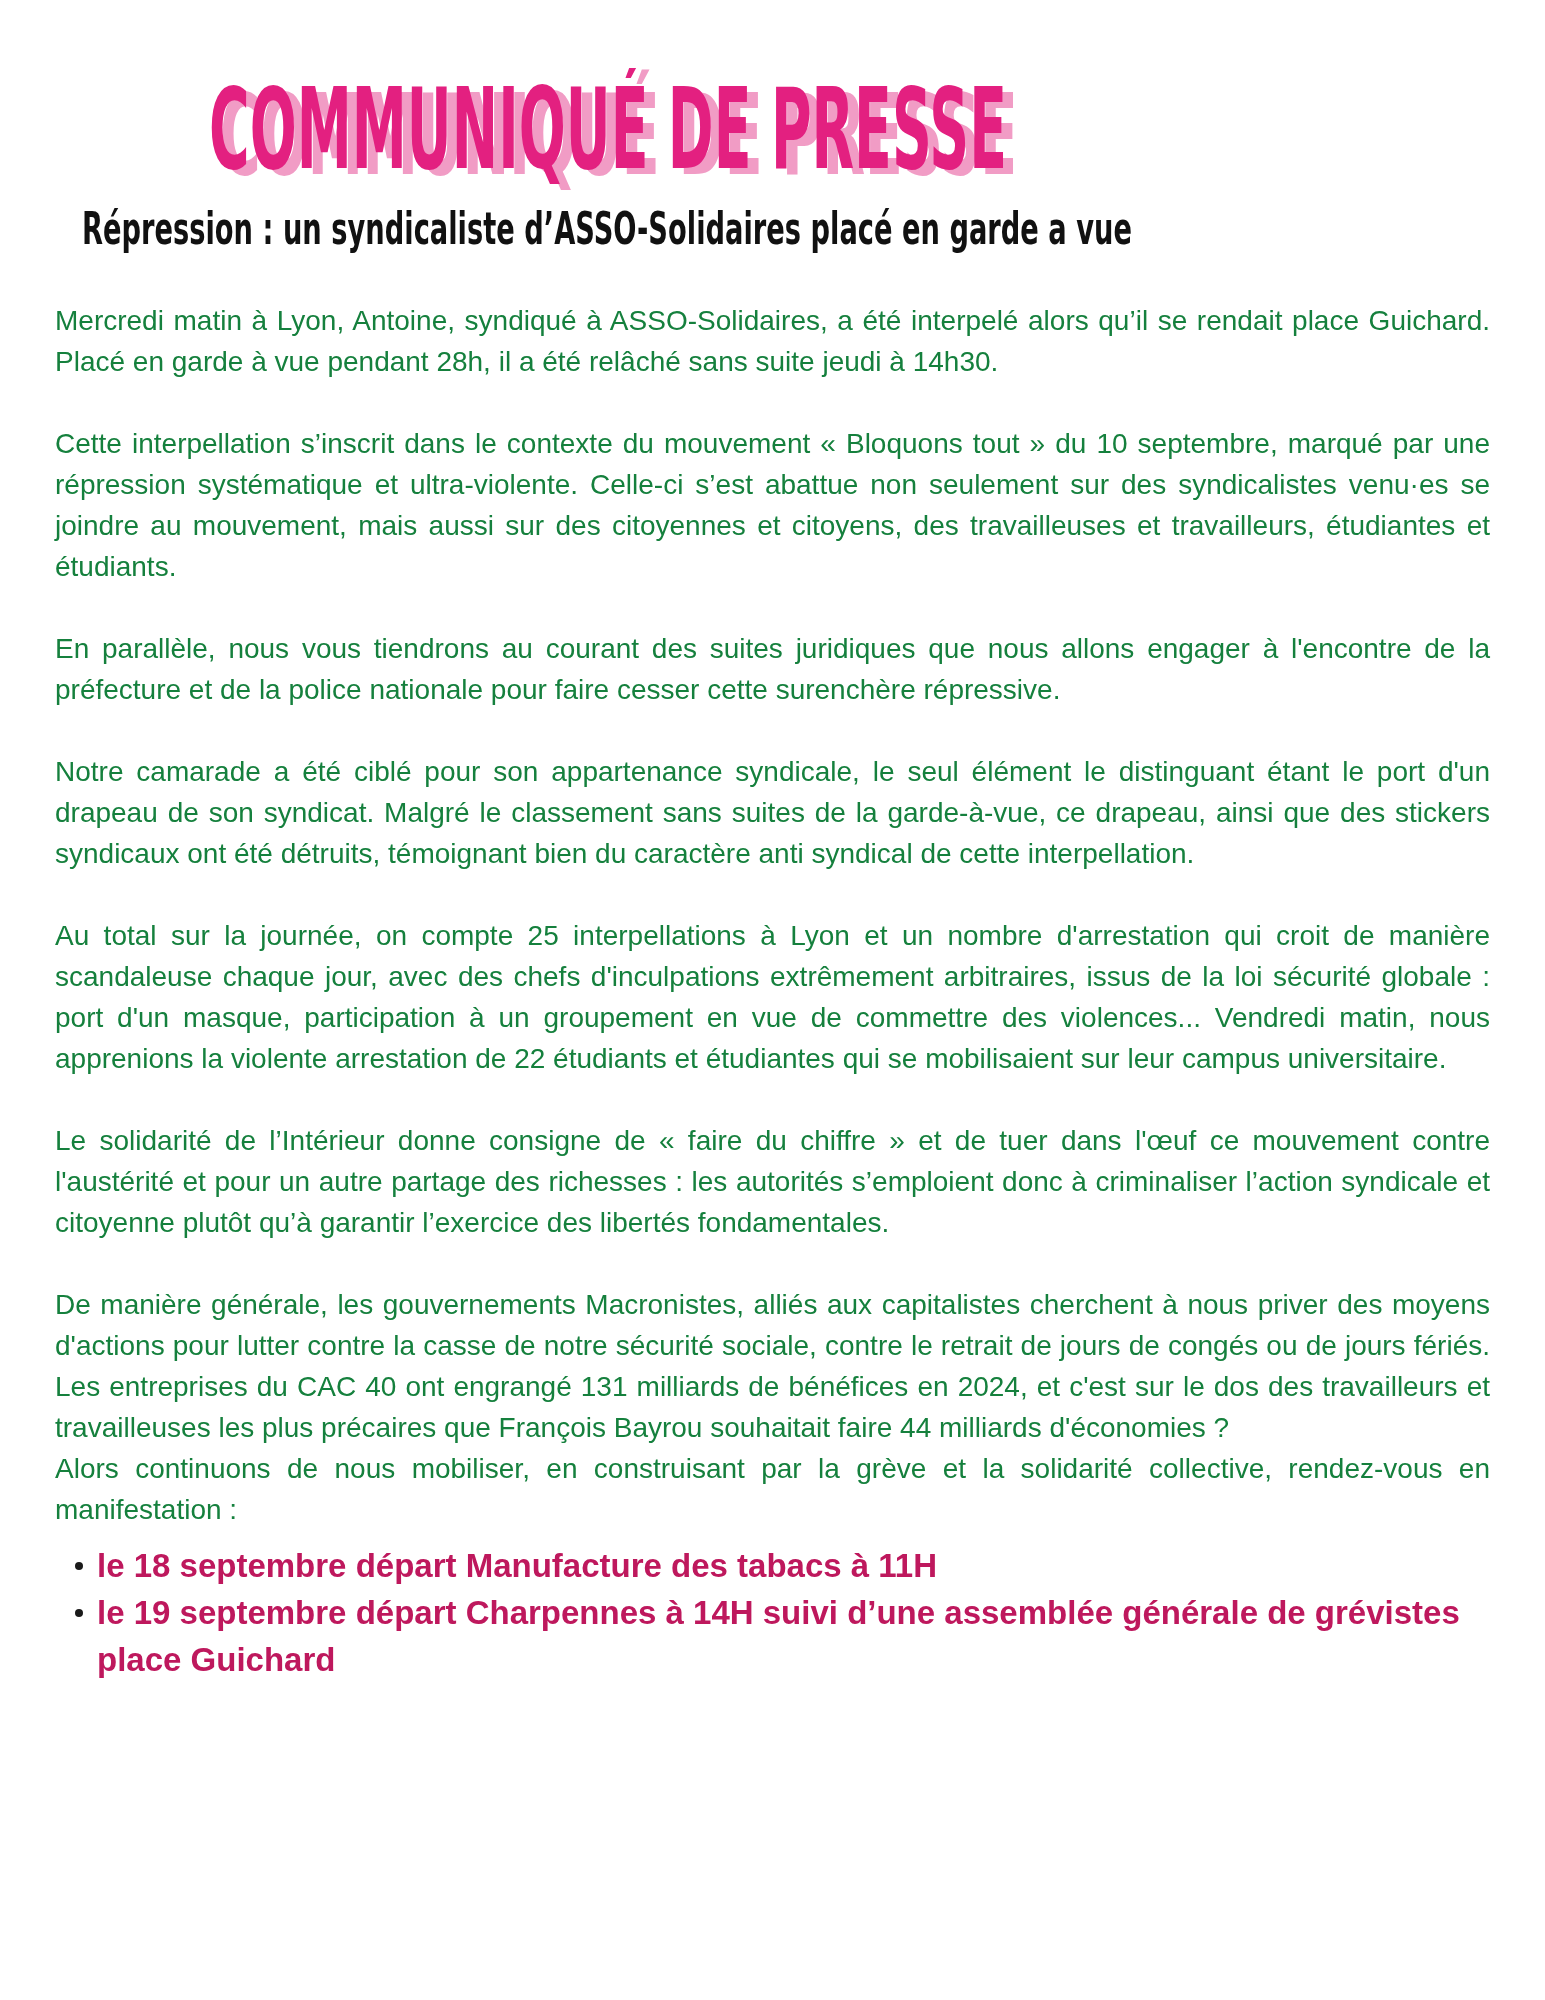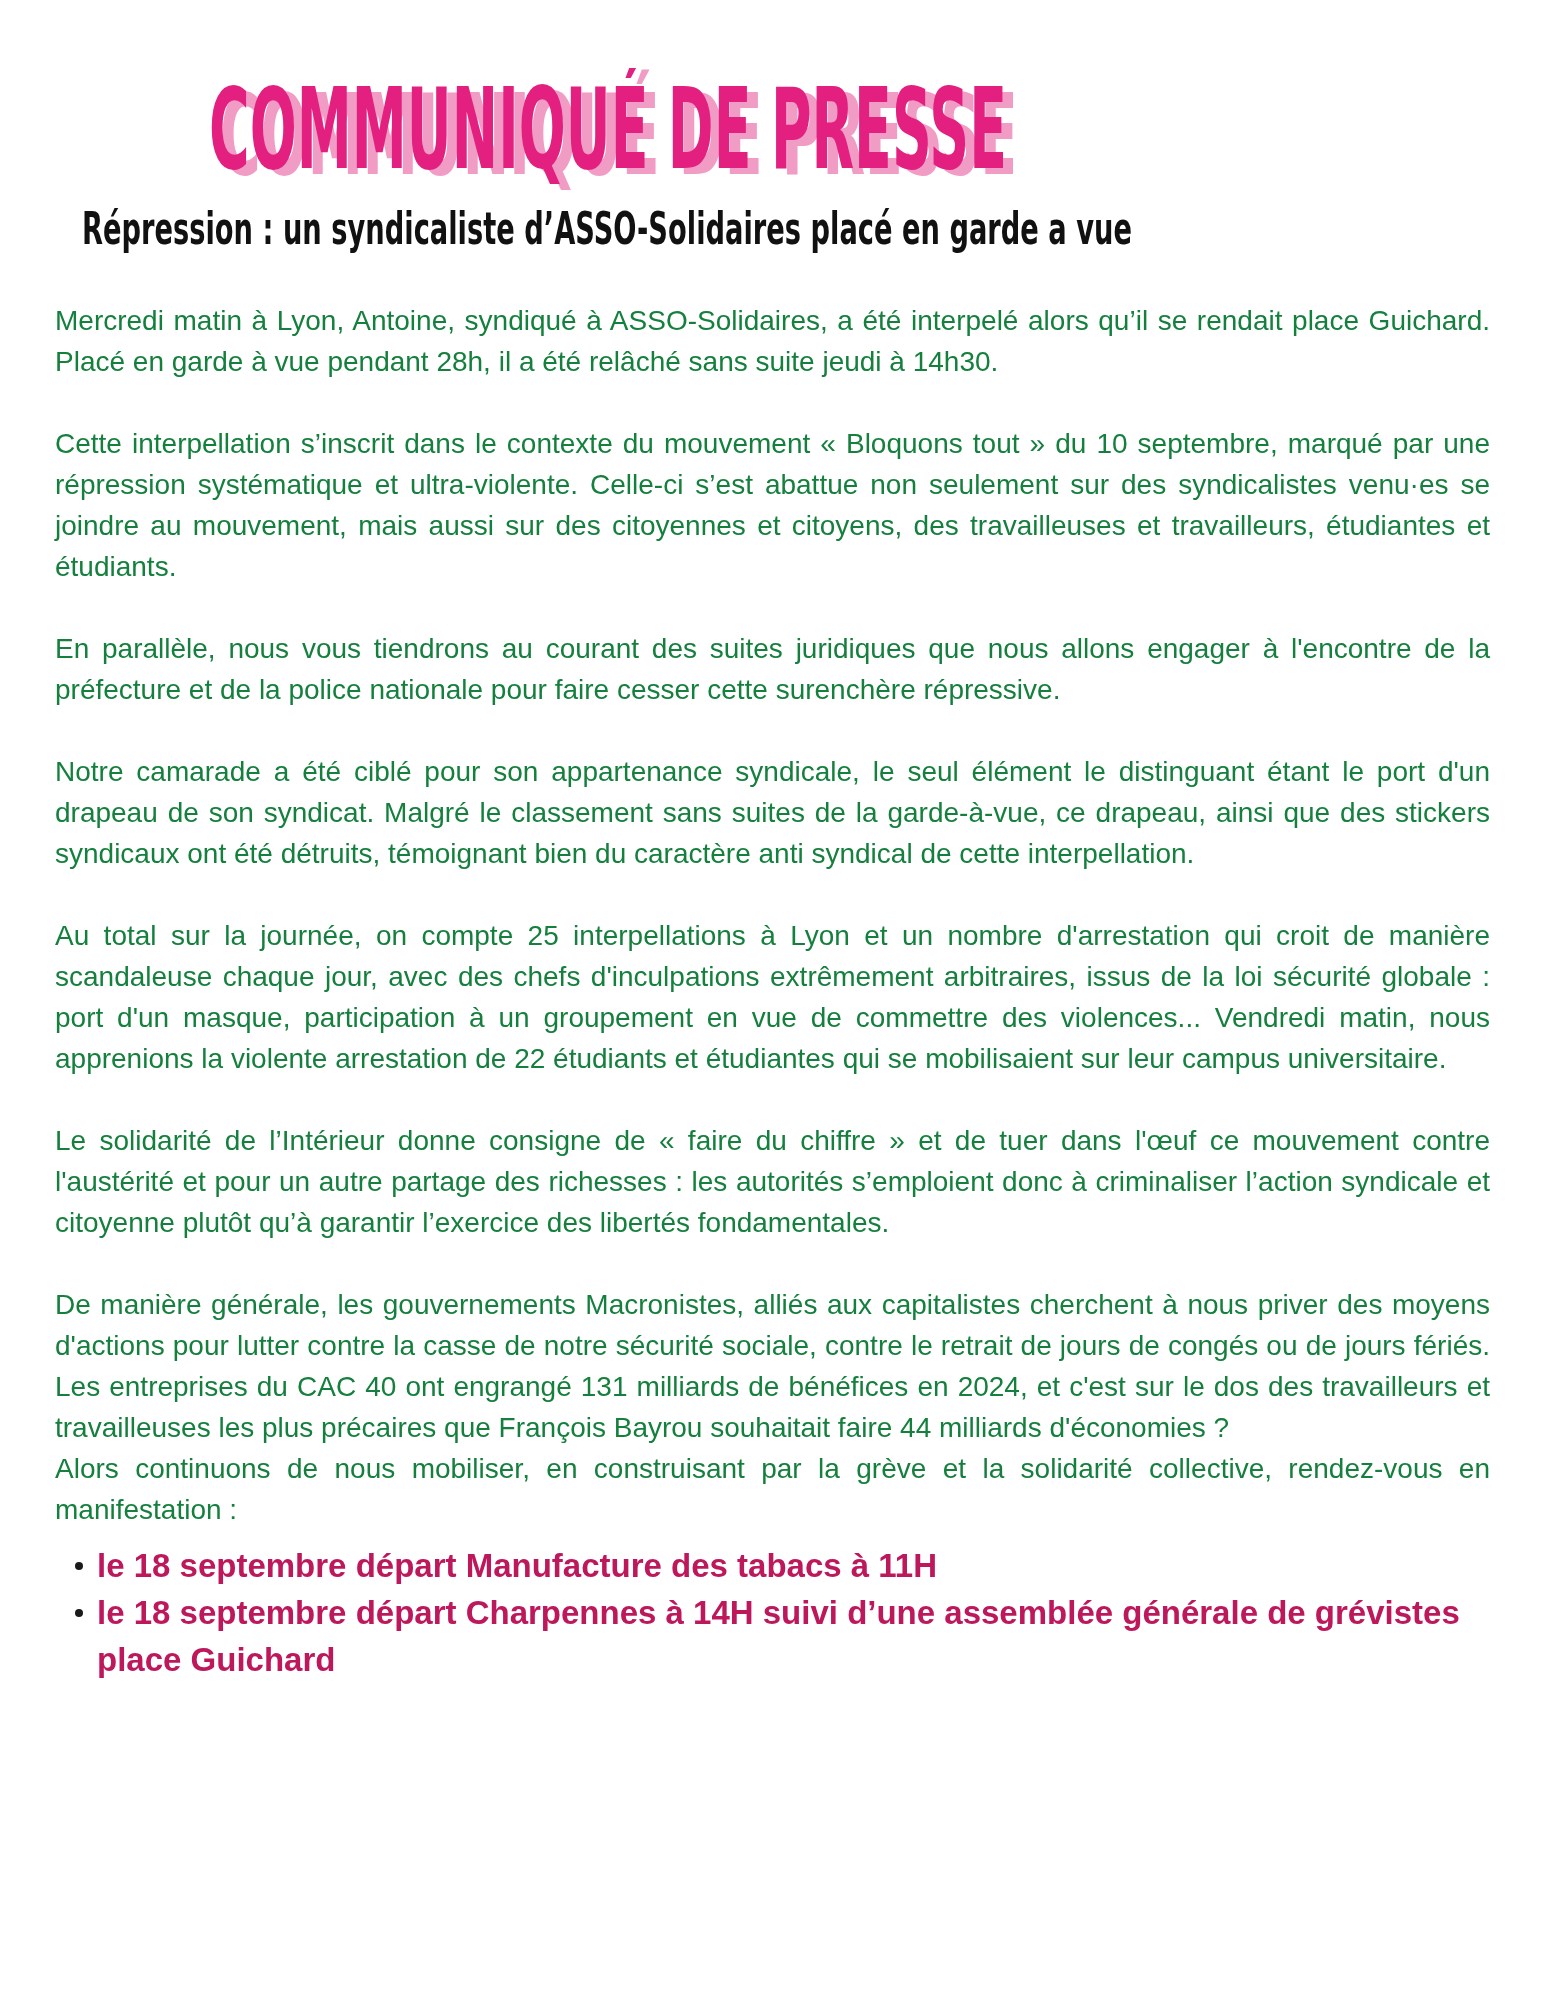--- a/index.html
+++ b/index.html
@@ -72,21 +72,21 @@
 
         <p class="para tight">De manière générale, les gouvernements Macronistes, alliés aux capitalistes cherchent à nous priver des moyens d'actions pour lutter contre la casse de notre sécurité sociale, contre le retrait de jours de congés ou de jours fériés. Les entreprises du CAC 40 ont engrangé 131 milliards de bénéfices en 2024, et c'est sur le dos des travailleurs et travailleuses les plus précaires que François Bayrou souhaitait faire 44 milliards d'économies ?</p>
 
 
         <p class="para">Alors continuons de nous mobiliser, en construisant par la grève et la solidarité collective, rendez-vous en manifestation :</p>
       </div>
     <ul class="bullets">
 
         <li>le 18 septembre départ Manufacture des tabacs à 11H</li>
 
-        <li>le 18 septembre départ Charpennes à 14H suivi d’une assemblée générale de grévistes place Guichard</li>
+        <li>le 19 septembre départ Charpennes à 14H suivi d’une assemblée générale de grévistes place Guichard</li>
       </ul>
   </main>
 
   <footer class="footer">
 
     <svg class="asso-logo" width="290" height="240" viewBox="0 0 290 240">
       <g transform="rotate(-7 35 55)">
         <rect x="2" y="10" width="64" height="94" fill="#d63a8e"></rect>
         <text class="asso-letter" x="34" y="79" text-anchor="middle" font-size="56">A</text>
       </g>

